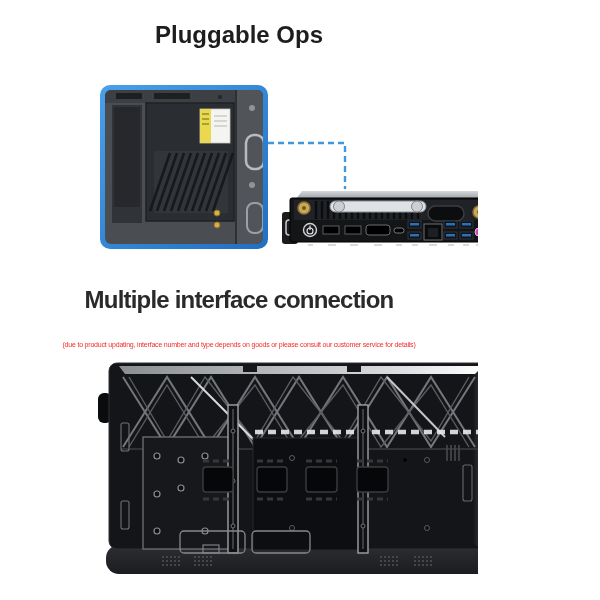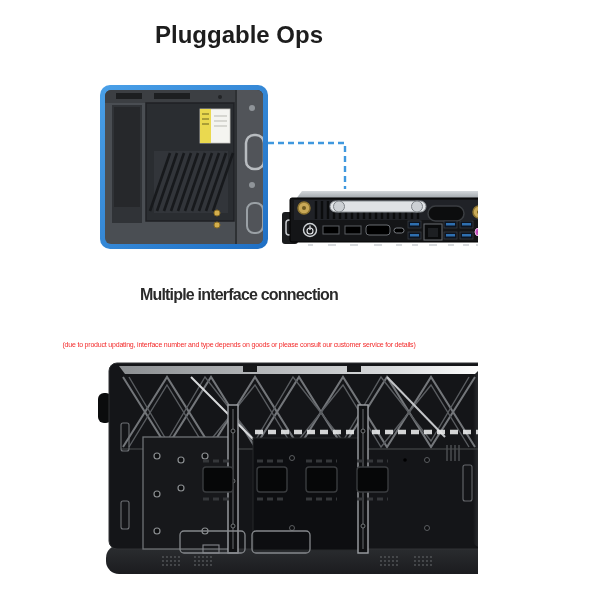--- a/index.html
+++ b/index.html
@@ -2,21 +2,21 @@
 <html><head>
 <meta charset="utf-8">
 <style>
   html,body{margin:0;padding:0;background:#ffffff;}
   .canvas{
     position:relative;width:478px;height:600px;background:#ffffff;
     font-family:"Liberation Sans",sans-serif;overflow:hidden;
   }
   .title{position:absolute;left:0;right:0;margin:0;text-align:center;font-weight:700;color:#1d1d1d;}
   .title-pluggable{top:21px;font-size:24px;letter-spacing:0;}
-  .title-interfaces{top:286px;font-size:16px;letter-spacing:-0.8px;color:#2a2a2a;}
+  .title-interfaces{top:286px;font-size:24px;letter-spacing:-0.8px;color:#2a2a2a;}
   .note{position:absolute;top:341px;left:0;right:0;margin:0;text-align:center;
         font-size:7px;letter-spacing:-0.2px;color:#f32b2b;}
   .fig{position:absolute;}
   .fig-monitor-back{left:100px;top:85px;width:168px;height:164px;}
   .fig-connector{left:264px;top:137px;width:92px;height:58px;}
   .fig-ops-module{left:282px;top:188px;width:224px;height:62px;}
   .fig-display-back{left:95px;top:361px;width:410px;height:218px;}
   svg{display:block;}
 </style>
 </head>

